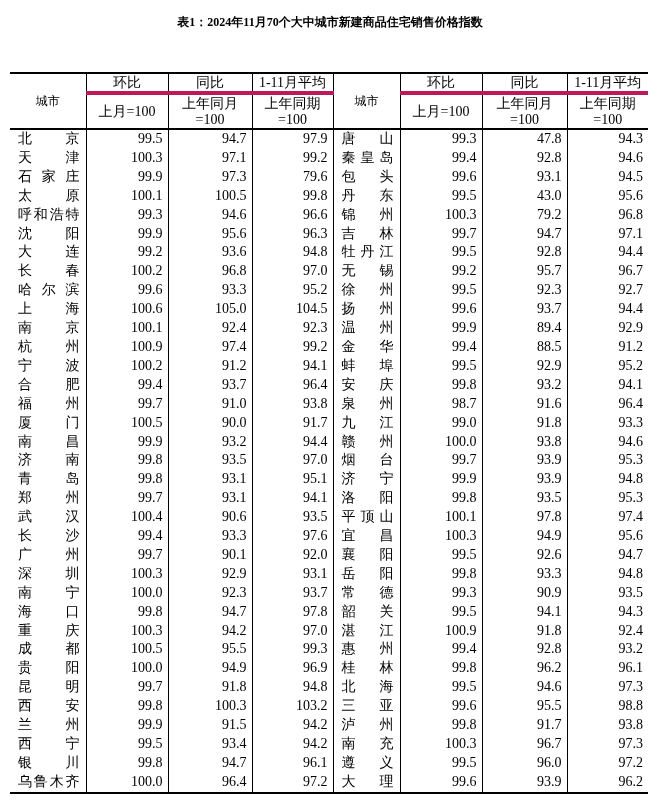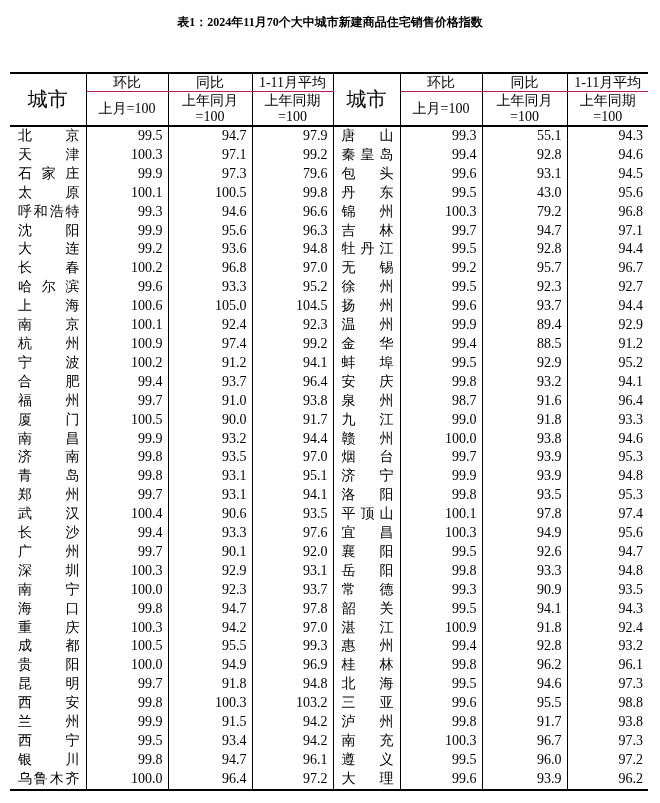--- a/index.html
+++ b/index.html
@@ -18,25 +18,25 @@
     width: 638px; margin: 39px 0 0 10px;
     border-top: 2px solid #000;
     border-bottom: 2px solid #000;
   }
   th, td { padding: 0; border-right: 1px solid #000; }
   .noR { border-right: none !important; }
   thead th {
     font-weight: 400; font-size: 14px; text-align: center;
     vertical-align: middle;
   }
-  th.lbl { height: 17px; line-height: 17px; border-bottom: 1px solid #be185d; margin-top: 20px; }
+  th.lbl { height: 17px; line-height: 17px; border-bottom: 4px solid #be185d; margin-top: 20px; }
   th.base { height: 33px; border-bottom: 2px solid #000; }
   th.base .two span { display: block; line-height: 16px; }
   th.base .one { display: block; line-height: 33px; }
-  th.city-h { vertical-align: middle; border-bottom: 2px solid #000; font-size: 20px; }
+  th.city-h { vertical-align: middle; border-bottom: 2px solid #000; font-size: 12px; }
   tbody td {
     font-size: 14px; height: 18.91px; line-height: 18.91px;
     vertical-align: middle;
   }
   td.num { text-align: right; padding-right: 5px; }
   .cname { display: flex; justify-content: space-between; margin: 0 6px 0 8px; }
 </style>
 </head>
 <body>
 
@@ -88,21 +88,21 @@
     <td class="num">99.5</td>
     <td class="num">94.7</td>
     <td class="num">97.9</td>
     <td class="city">
           <div class="cname">
             <span>唐</span>
             <span>山</span>
           </div>
         </td>
     <td class="num">99.3</td>
-    <td class="num">55.1</td>
+    <td class="num">47.8</td>
     <td class="num noR">94.3</td>
   </tr>
       <tr>
     <td class="city">
           <div class="cname">
             <span>天</span>
             <span>津</span>
           </div>
         </td>
     <td class="num">100.3</td>

